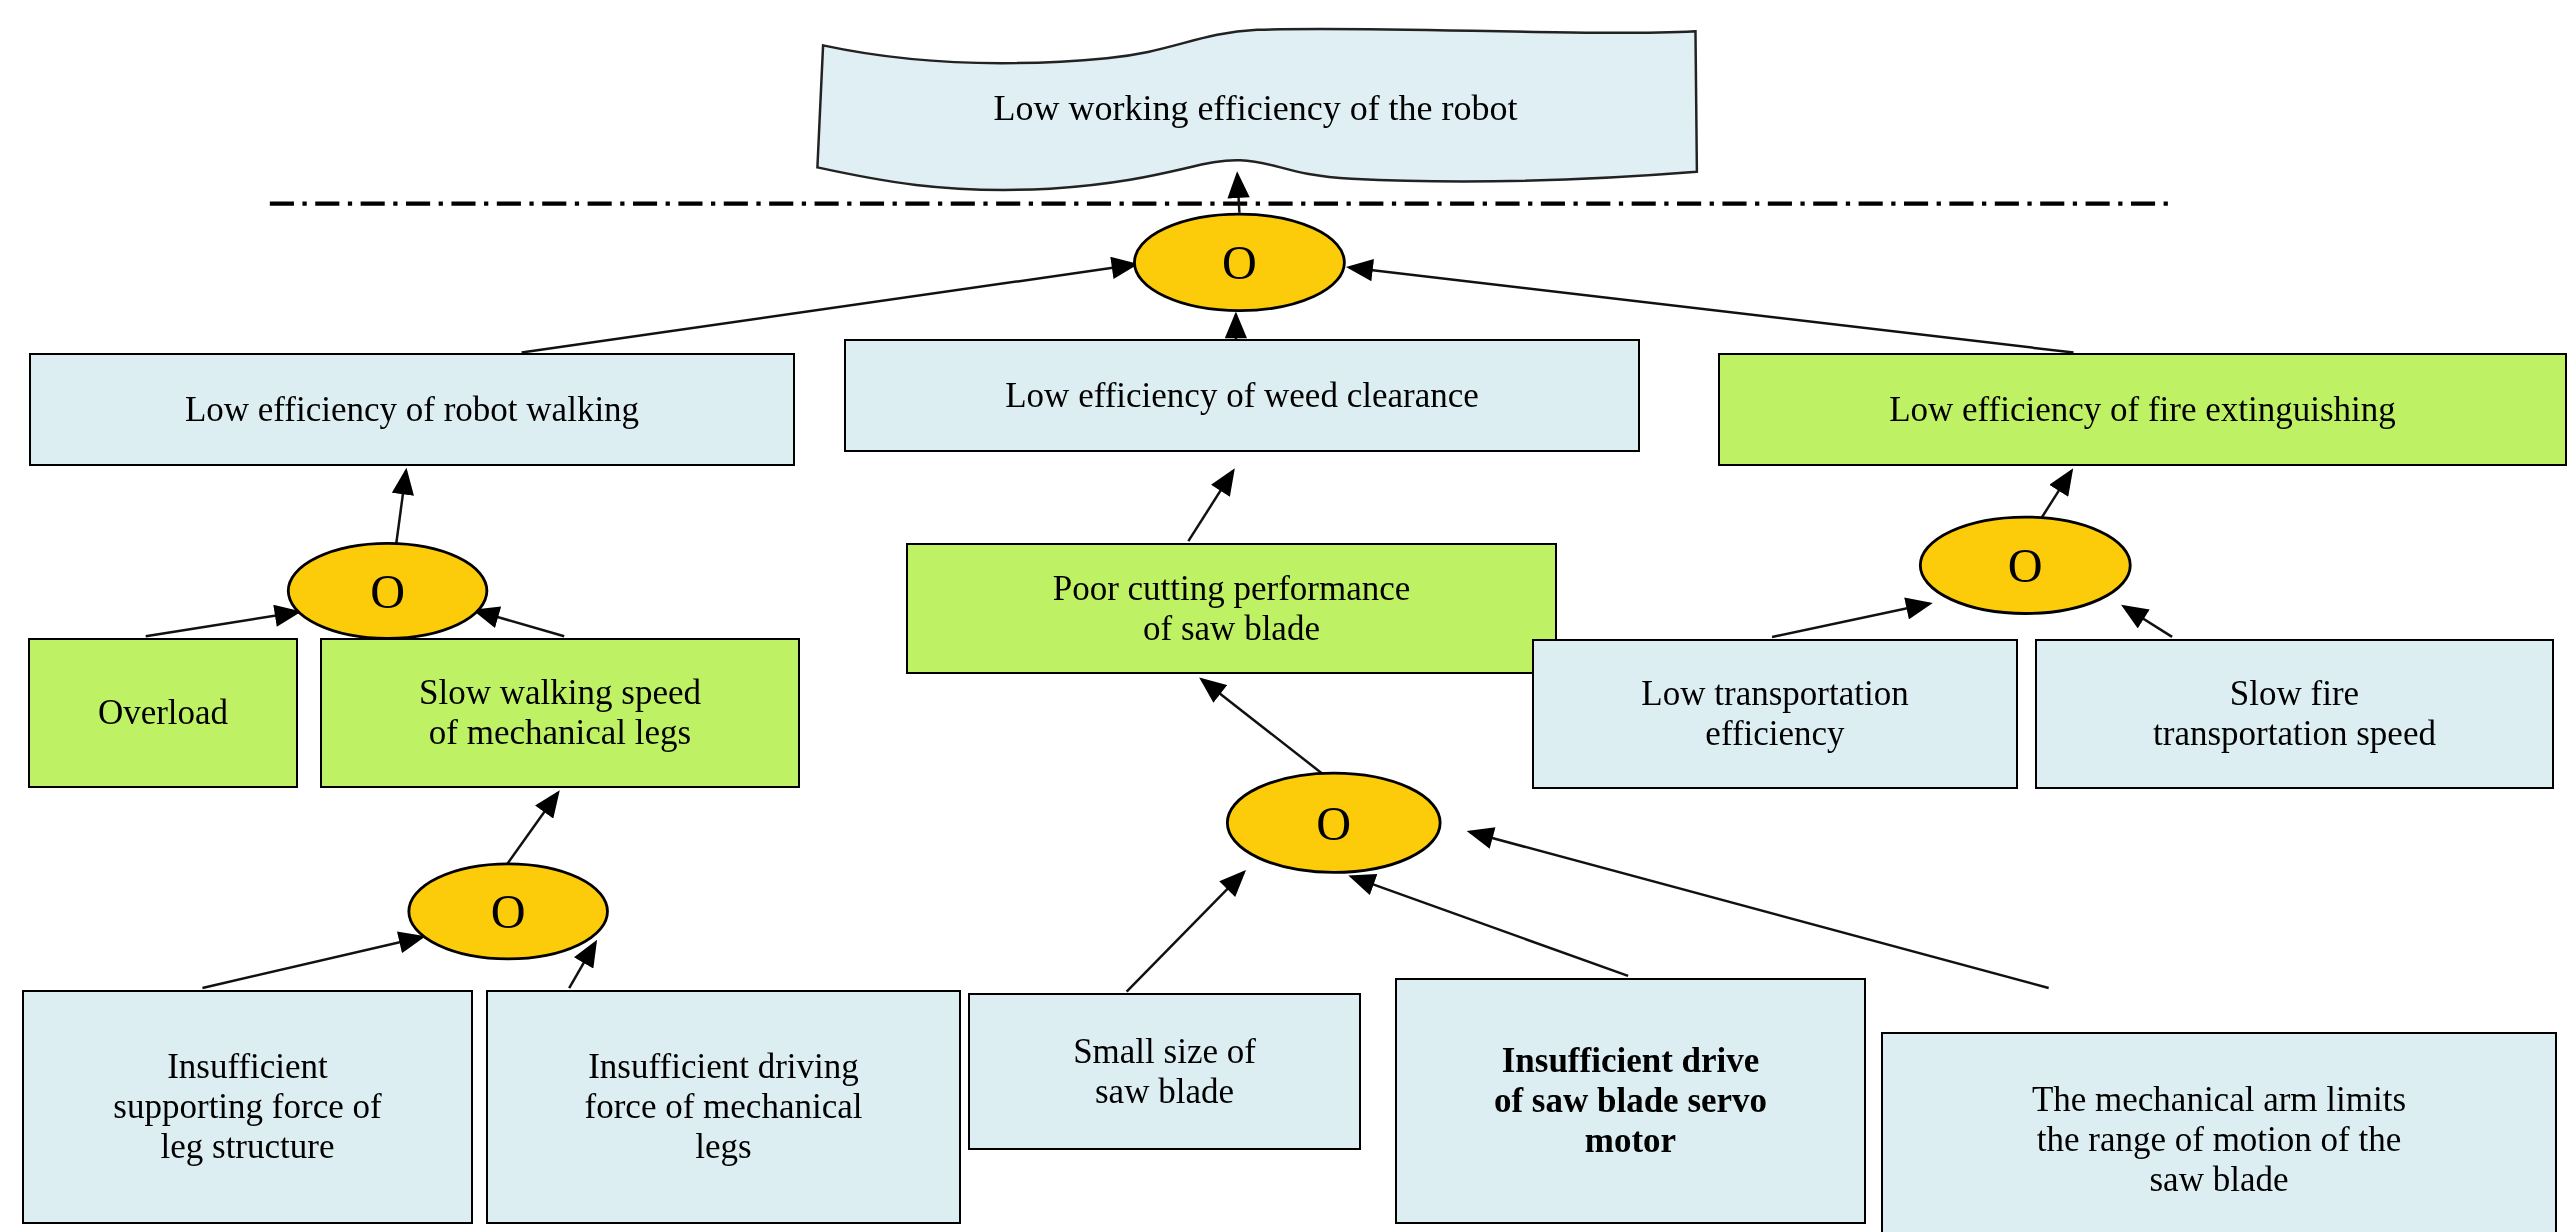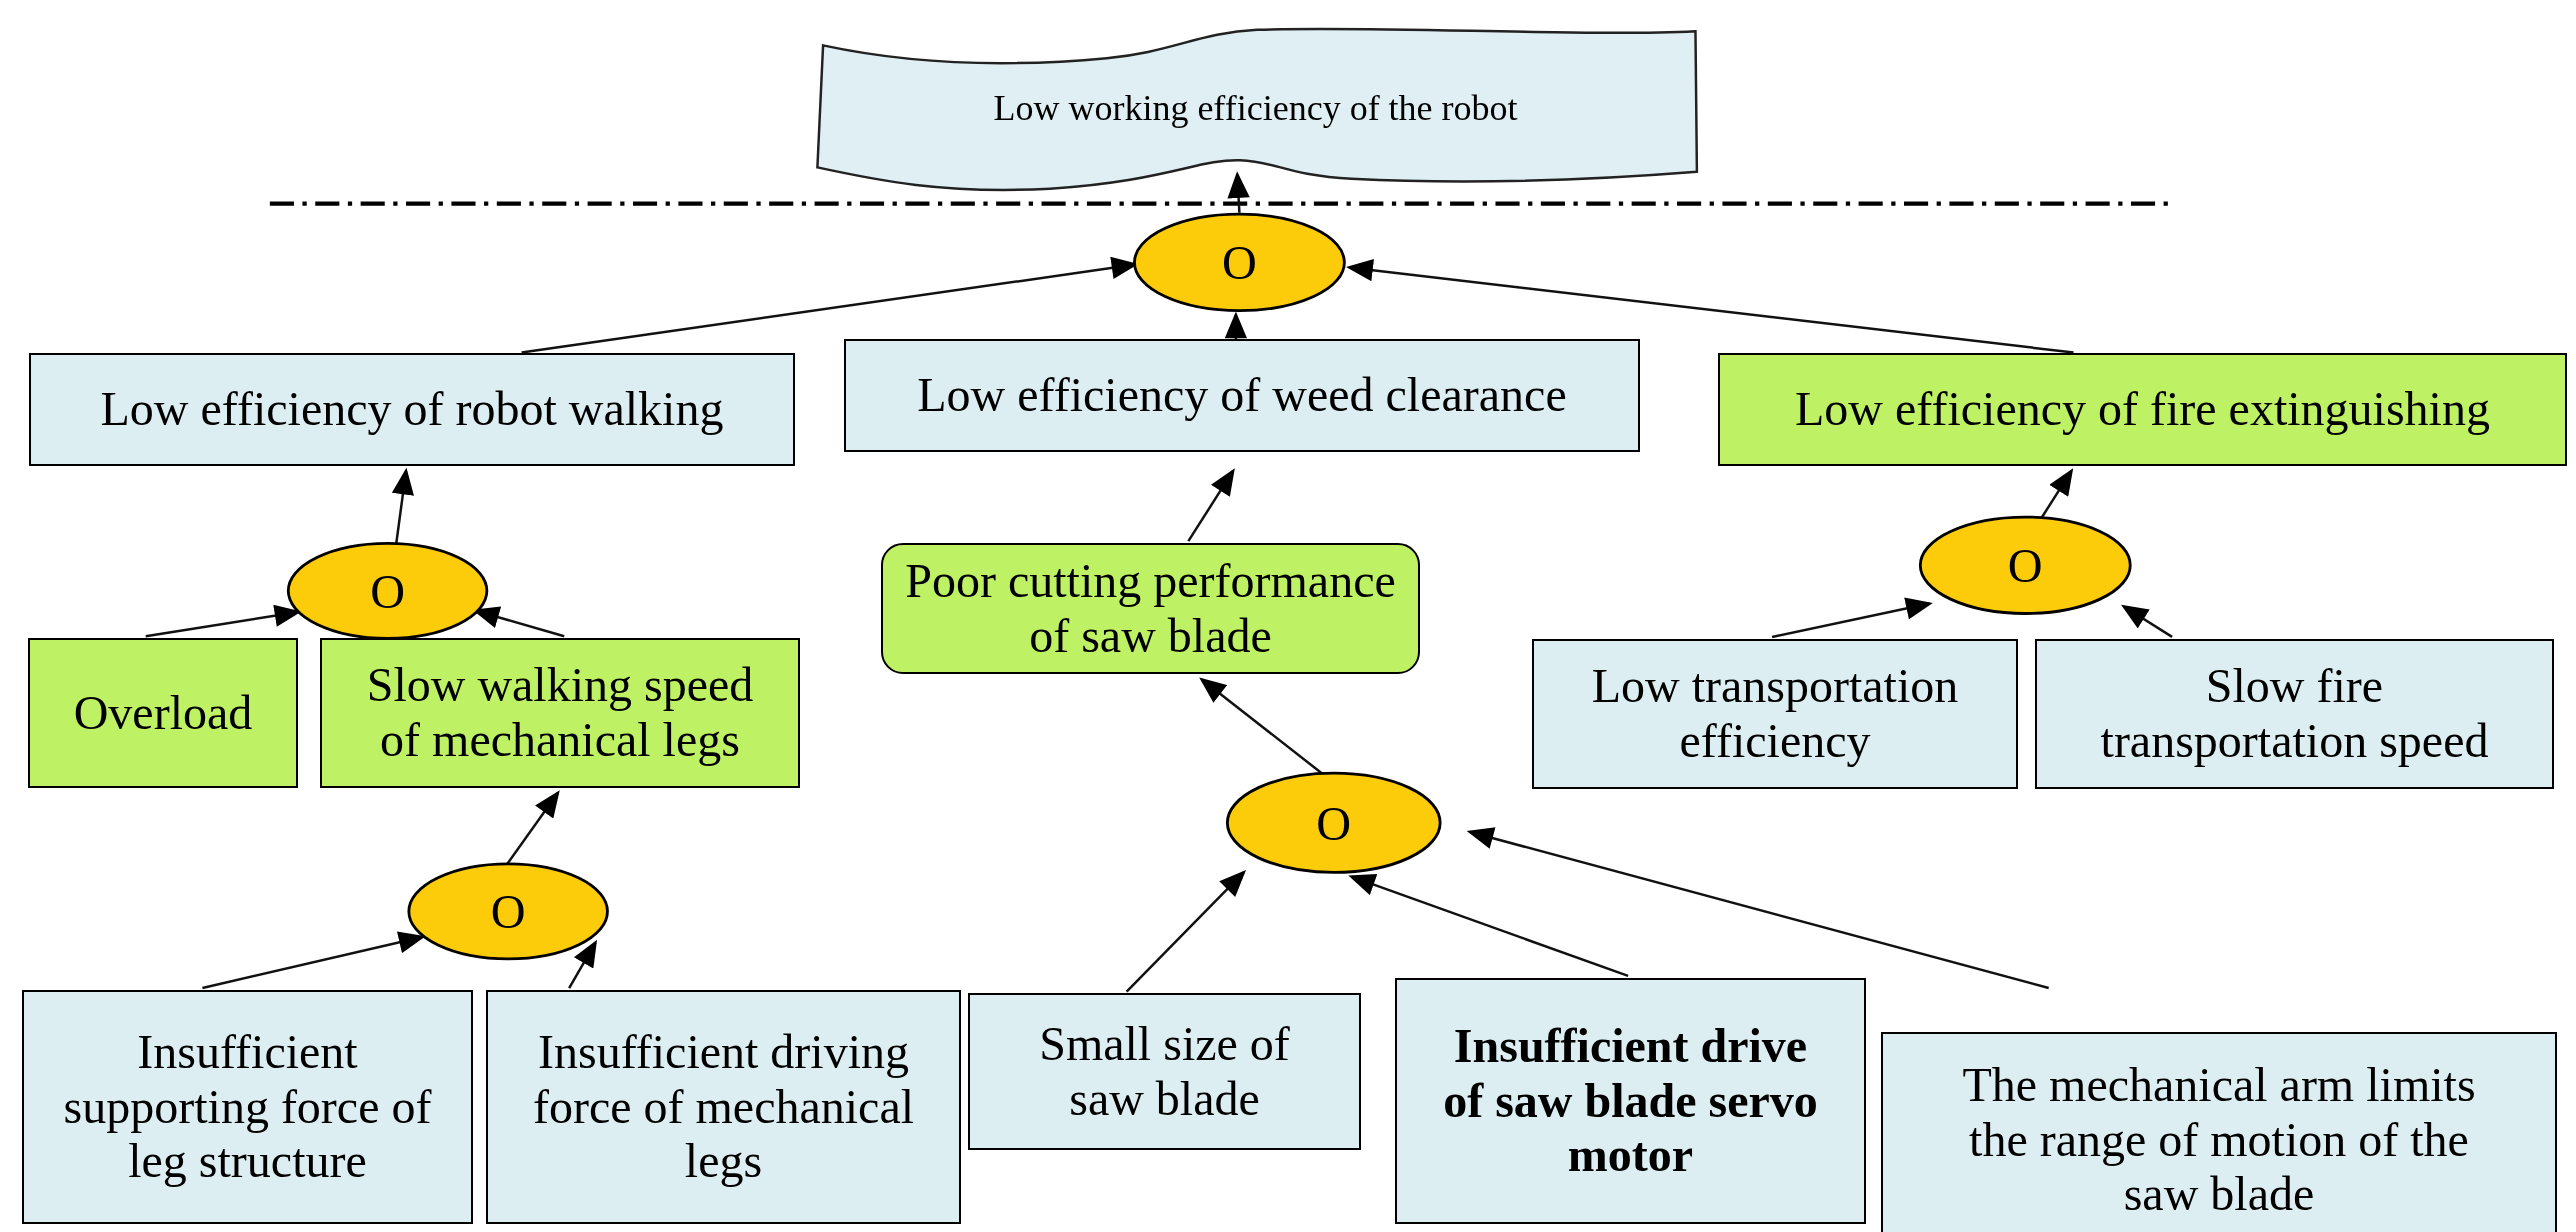--- a/index.html
+++ b/index.html
@@ -11,21 +11,21 @@
     overflow:hidden;
     background:#ffffff;
   }
   #wires{position:absolute;left:0;top:0;width:2576px;height:1232px;}
   .node{
     position:absolute;
     box-sizing:border-box;
     border:2.8px solid #000;
     display:flex;align-items:center;justify-content:center;
     text-align:center;
-    font-size:48px;line-height:1.14;
+    font-size:35px;line-height:1.14;
     white-space:pre-line;
     padding:0 7px;
   }
   .light{background:#ddeef2;}
   .dark{background:#bef264;}
   .banner-label{
     position:absolute;
     display:flex;align-items:center;justify-content:center;
     text-align:center;
     font-size:36px;
@@ -111,21 +111,21 @@
   <div class="node dark" style="left:28px;top:638px;width:270px;height:150px;">Overload</div>
   <div class="node dark" style="left:320px;top:638px;width:480px;height:150px;">Slow walking speed
 of mechanical legs</div>
   <div class="node light" style="left:22px;top:990px;width:451px;height:234px;">Insufficient
 supporting force of
 leg structure</div>
   <div class="node light" style="left:486px;top:990px;width:475px;height:234px;">Insufficient driving
 force of mechanical
 legs</div>
 
-  <div class="node dark" style="left:881px;top:543px;width:539px;height:131px;border-radius:22px;">Poor cutting performance
+  <div class="node dark" style="left:906px;top:543px;width:651px;height:131px;">Poor cutting performance
 of saw blade</div>
   <div class="node light" style="left:968px;top:993px;width:393px;height:157px;">Small size of
 saw blade</div>
   <div class="node light" style="left:1395px;top:978px;width:471px;height:246px;font-weight:bold;">Insufficient drive
 of saw blade servo
 motor</div>
   <div class="node light" style="left:1881px;top:1032px;width:676px;height:216px;">The mechanical arm limits
 the range of motion of the
 saw blade</div>
 

